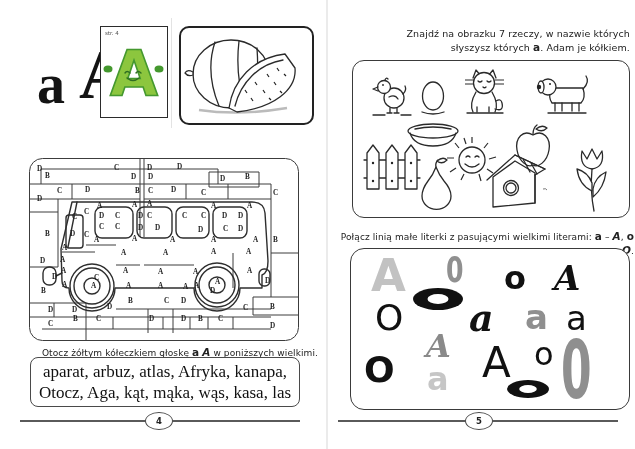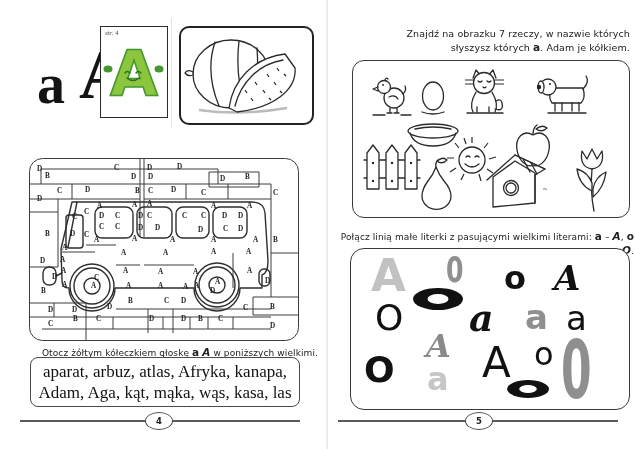--- a/index.html
+++ b/index.html
@@ -199,21 +199,21 @@
       </g>
   </svg>
 
   <div class="abs instr" style="left:18px;top:346px;width:300px;font-size:9px;">
     <div><span>Otocz żółtym kółeczkiem głoskę </span><b>a</b><span>  </span><b class="it">A</b><span> w poniższych wielkimi.</span></div>
   </div>
 
   <div class="abs wordsbox">
     <div class="words">
       <div>aparat, arbuz, atlas, Afryka, kanapa,</div>
-      <div>Adam, Aga, kąt, mąka, wąs, kasa, las</div>
+      <div>Otocz, Aga, kąt, mąka, wąs, kasa, las</div>
     </div>
   </div>
 
   <div class="abs pline" style="left:20px;top:420px;width:280px;"></div>
   <div class="abs pagenum" style="left:145px;top:412px;">4</div>
 
   <div class="abs instr" style="left:340px;top:28px;width:290px;">
     <div><span>Znajdź na obrazku 7 rzeczy, w nazwie których</span></div>
     <div><span>słyszysz których </span><b>a</b><span>. Adam je kółkiem.</span></div>
   </div>

